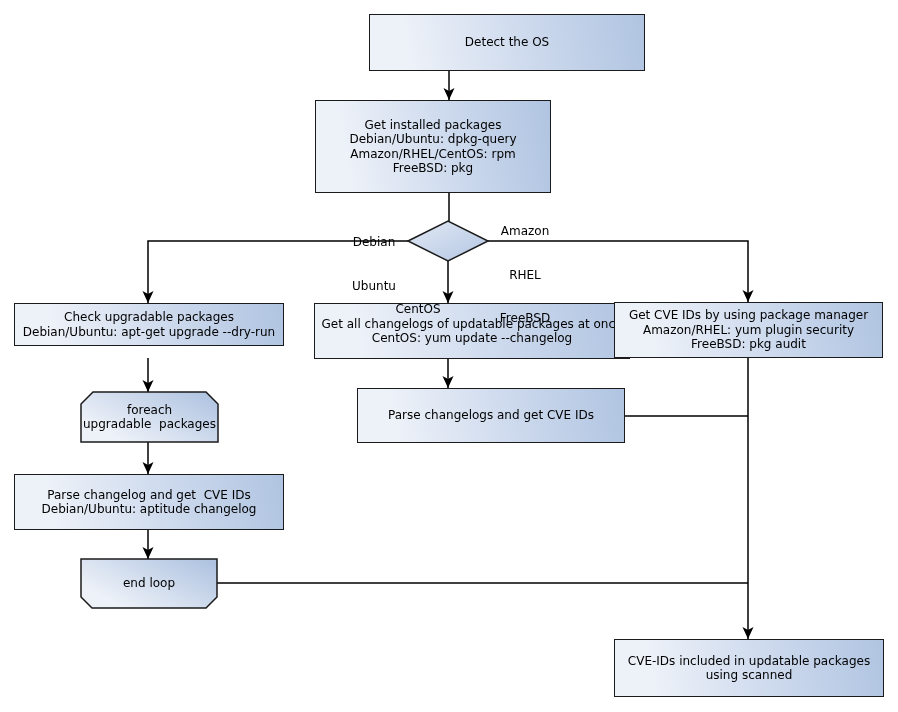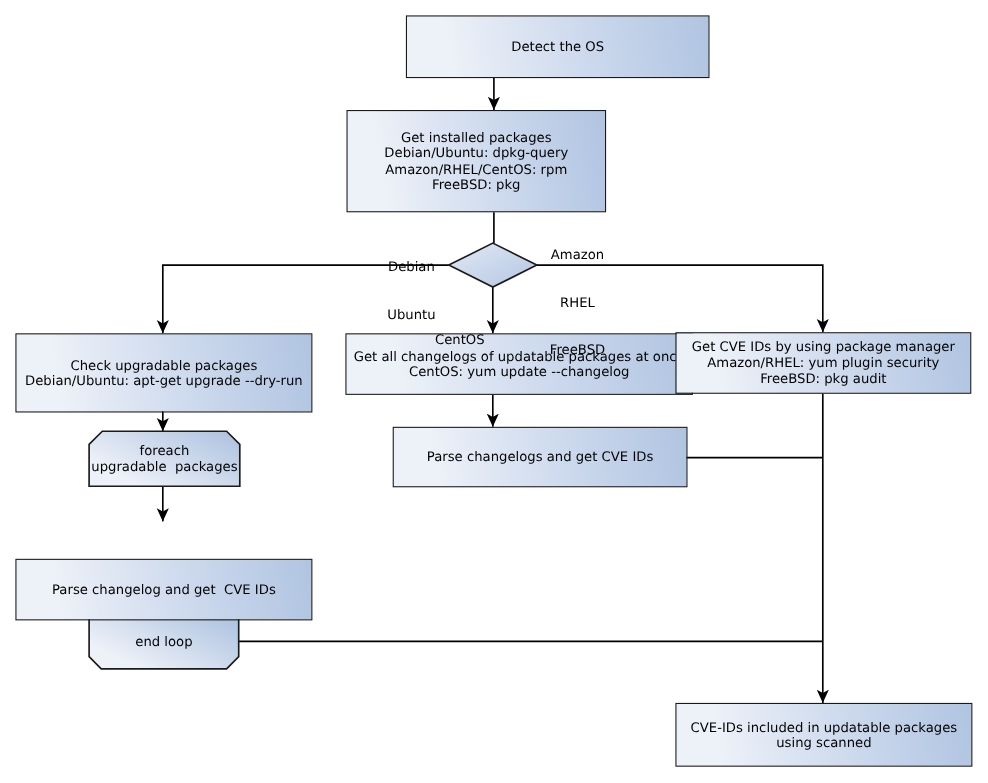--- a/index.html
+++ b/index.html
@@ -109,32 +109,33 @@
     <div class="line">Detect the OS</div>
   </div>
 
   <div class="node" style="left:315px; top:100px; width:236px; height:93px;">
     <div class="line">Get installed packages</div>
     <div class="line">Debian/Ubuntu: dpkg-query</div>
     <div class="line">Amazon/RHEL/CentOS: rpm</div>
     <div class="line">FreeBSD: pkg</div>
   </div>
 
-  <div class="node" style="left:14px; top:303px; width:270px; height:72px;text-align:right;">
+  <div class="node" style="left:14px; top:303px; width:270px; height:43px;text-align:right;">
     <div class="line">Check upgradable packages</div>
     <div class="line">Debian/Ubuntu: apt-get upgrade --dry-run</div>
   </div>
 
   <div class="overlay" style="left:81px; top:392px; width:137px; height:50px;">
     <div class="line">foreach</div>
     <div class="line">upgradable  packages</div>
   </div>
 
-  <div class="node" style="left:14px; top:474px; width:270px; height:56px;margin-top:34px;">
+  <div class="node" style="left:14px; top:474px; width:270px; height:56px;">
     <div class="line">Parse changelog and get  CVE IDs</div>
+    <div class="line">Debian/Ubuntu: aptitude changelog</div>
   </div>
 
   <div class="overlay" style="left:81px; top:559px; width:136px; height:49px;text-align:right;">
     <div class="line">end loop</div>
   </div>
 
   <div class="node" style="left:314px; top:303px; width:316px; height:56px;">
     <div class="line">Get all changelogs of updatable packages at once</div>
     <div class="line">CentOS: yum update --changelog</div>
   </div>

